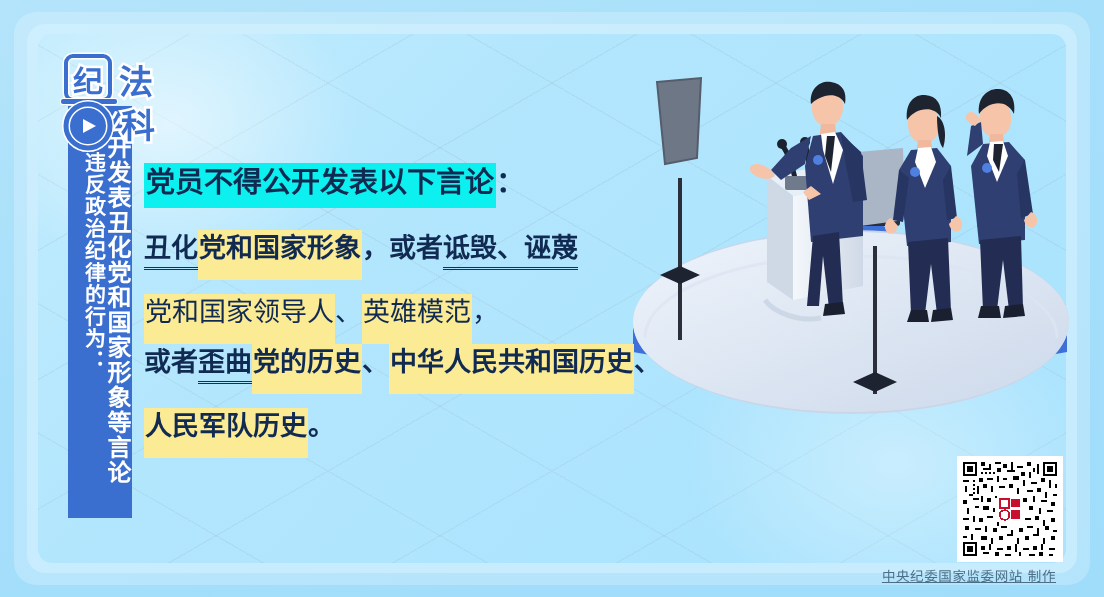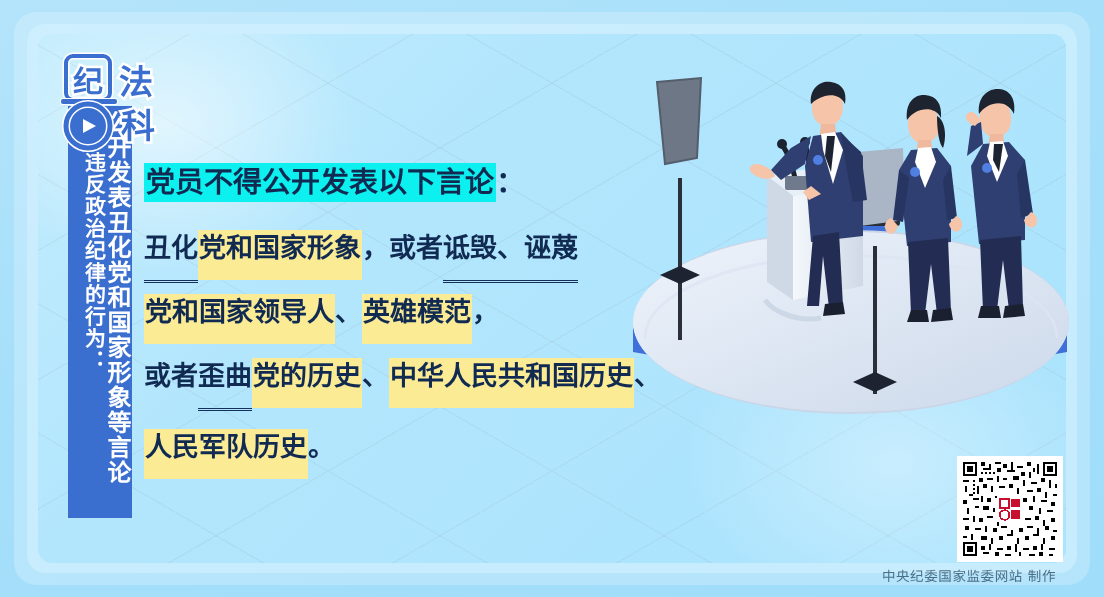--- a/index.html
+++ b/index.html
@@ -74,49 +74,50 @@
 
   
   .body-text{
     position:absolute;left:144px;top:158px;width:600px;z-index:22;
     color:#102a52;
     font-family:"DejaVu Sans","Liberation Sans",sans-serif;
   }
   .line{margin-bottom:22px;white-space:nowrap;}
   .line.l1{font-size:29px;font-weight:700;margin-bottom:26px;}
   .line.l2{font-size:27px;font-weight:600;margin-bottom:25px;}
-  .line.l3{font-size:27px;font-weight:700;margin-bottom:25px;}
-  .line.l4{font-size:27px;font-weight:600;margin-bottom:32px;}
+  .line.l3{font-size:27px;font-weight:400;margin-bottom:11px;}
+  .line.l4{font-size:27px;font-weight:600;margin-bottom:25px;}
   .line.l5{font-size:27px;font-weight:600;margin-bottom:8px;}
 
-  .hl-cyan{background:#0cf0f0;padding:2px 2px 3px;text-align:center;}
+  .hl-cyan{background:#0cf0f0;padding:2px 2px 9px;text-align:center;}
   .hl-yellow{background:#fbeb95;padding:2px 1px 17px;}
   .dbl{
     font-weight:700;
     border-bottom:3px double #14305c;
-    padding-bottom:17px;
+    padding-bottom:4px;
   }
   .plain{padding:2px 0 3px;}
 
   
   .illustration{position:absolute;left:615px;top:60px;width:470px;height:360px;z-index:18;}
   .illustration svg{display:block;}
 
   
   .qr{
     position:absolute;left:957px;top:456px;width:106px;height:106px;z-index:26;
     background:#ffffff;padding:4px;box-sizing:border-box;
   }
   .qr svg{display:block;}
 
   
   .credit{
     position:absolute;right:48px;bottom:12px;z-index:26;
     font-size:13.5px;color:#4b6f86;letter-spacing:.6px;
     font-family:"DejaVu Sans","Liberation Sans",sans-serif;
+    text-decoration:underline;
   }
 </style>
 </head>
 <body>
 
 <div class="poster">
 
   <div class="frame-outer"></div>
   <div class="frame-mid"></div>
 

